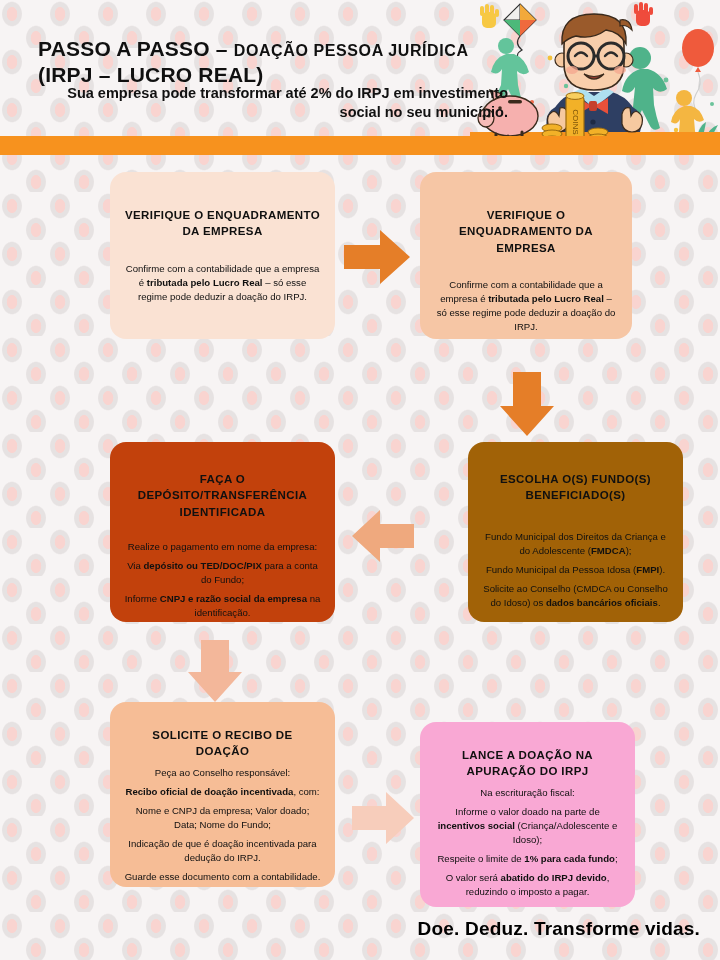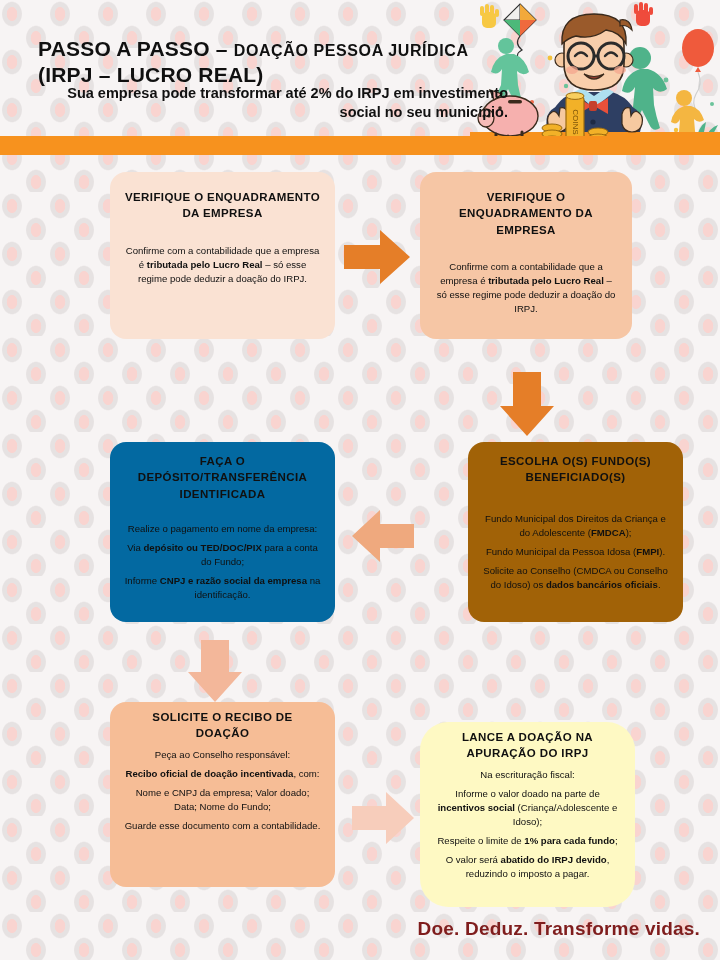--- a/index.html
+++ b/index.html
@@ -63,21 +63,21 @@
   }
 
   
   .illus { position: absolute; left: 470px; top: 0; width: 250px; height: 150px; }
   .illus svg { display: block; }
 
   
   .box {
     position: absolute;
     border-radius: 16px;
-    padding: 1px 14px;
+    padding: 19px 14px;
     text-align: center;
     color: #101010;
     overflow: hidden;
   }
   .box .btitle {
     font-size: 11.5px;
     font-weight: bold;
     letter-spacing: .4px;
     line-height: 1.42;
     margin-bottom: 6px;
@@ -280,21 +280,21 @@
 <div class="box" id="box-1" style="background: rgb(250, 226, 211);">
   <div class="btitle">VERIFIQUE O ENQUADRAMENTO DA EMPRESA</div>
   <div class="bbody">Confirme com a contabilidade que a empresa é <b>tributada pelo Lucro Real</b> – só esse regime pode deduzir a doação do IRPJ.</div>
 </div>
 
 <div class="box" id="box-2" style="background: rgb(246, 198, 165);">
   <div class="btitle">VERIFIQUE O ENQUADRAMENTO DA EMPRESA</div>
   <div class="bbody">Confirme com a contabilidade que a empresa é <b>tributada pelo Lucro Real</b> – só esse regime pode deduzir a doação do IRPJ.</div>
 </div>
 
-<div class="box" id="box-3" style="background: #0369a1;">
+<div class="box" id="box-3" style="background: #c2410c;">
   <div class="btitle">FAÇA O DEPÓSITO/TRANSFERÊNCIA IDENTIFICADA</div>
   <div class="bbody">
       <p>Realize o pagamento em nome da empresa:</p>
       <p>Via <b>depósito ou TED/DOC/PIX</b> para a conta do Fundo;</p>
       <p>Informe <b>CNPJ e razão social da empresa</b> na identificação.</p>
     </div>
 </div>
 
 <div class="box" id="box-4" style="background: #a16207; margin-left: 48px;">
   <div class="btitle">ESCOLHA O(S) FUNDO(S) BENEFICIADO(S)</div>
@@ -304,25 +304,26 @@
       <p>Solicite ao Conselho (CMDCA ou Conselho do Idoso) os <b>dados bancários oficiais</b>.</p>
     </div>
 </div>
 
 <div class="box" id="box-5" style="background: rgb(246, 189, 150);">
   <div class="btitle">SOLICITE O RECIBO DE DOAÇÃO</div>
   <div class="bbody">
       <p>Peça ao Conselho responsável:</p>
       <p><b>Recibo oficial de doação incentivada</b>, com:</p>
       <p>Nome e CNPJ da empresa; Valor doado; Data; Nome do Fundo;</p>
+      <p>Indicação de que é doação incentivada para dedução do IRPJ.</p>
       <p>Guarde esse documento com a contabilidade.</p>
     </div>
 </div>
 
-<div class="box" id="box-6" style="background: #fef9c3; border-radius: 28px;">
+<div class="box" id="box-6" style="background: #f9a8d4;">
   <div class="btitle">LANCE A DOAÇÃO NA APURAÇÃO DO IRPJ</div>
   <div class="bbody">
       <p>Na escrituração fiscal:</p>
       <p>Informe o valor doado na parte de <b>incentivos social</b> (Criança/Adolescente e Idoso);</p>
       <p>Respeite o limite de <b>1% para cada fundo</b>;</p>
       <p>O valor será <b>abatido do IRPJ devido</b>, reduzindo o imposto a pagar.</p>
     </div>
 </div>
 
 <div class="arrow" id="arrow-1">
@@ -344,13 +345,13 @@
   <svg viewBox="0 0 58 62" width="58" height="62">
       <polygon points="15,0 43,0 43,32 56,32 29,62 2,32 15,32" fill="#f3b79a"></polygon>
     </svg>
 </div>
 <div class="arrow" id="arrow-5">
   <svg viewBox="0 0 62 56" width="62" height="56">
       <polygon points="0,16 34,16 34,2 62,28 34,54 34,40 0,40" fill="#f7cdbb"></polygon>
     </svg>
 </div>
 
-<div class="footer-tag" style="color: #7f1d1d;">Doe. Deduz. Transforme vidas.</div>
+<div class="footer-tag" style="color: #000000;">Doe. Deduz. Transforme vidas.</div>
 
 </body></html>

